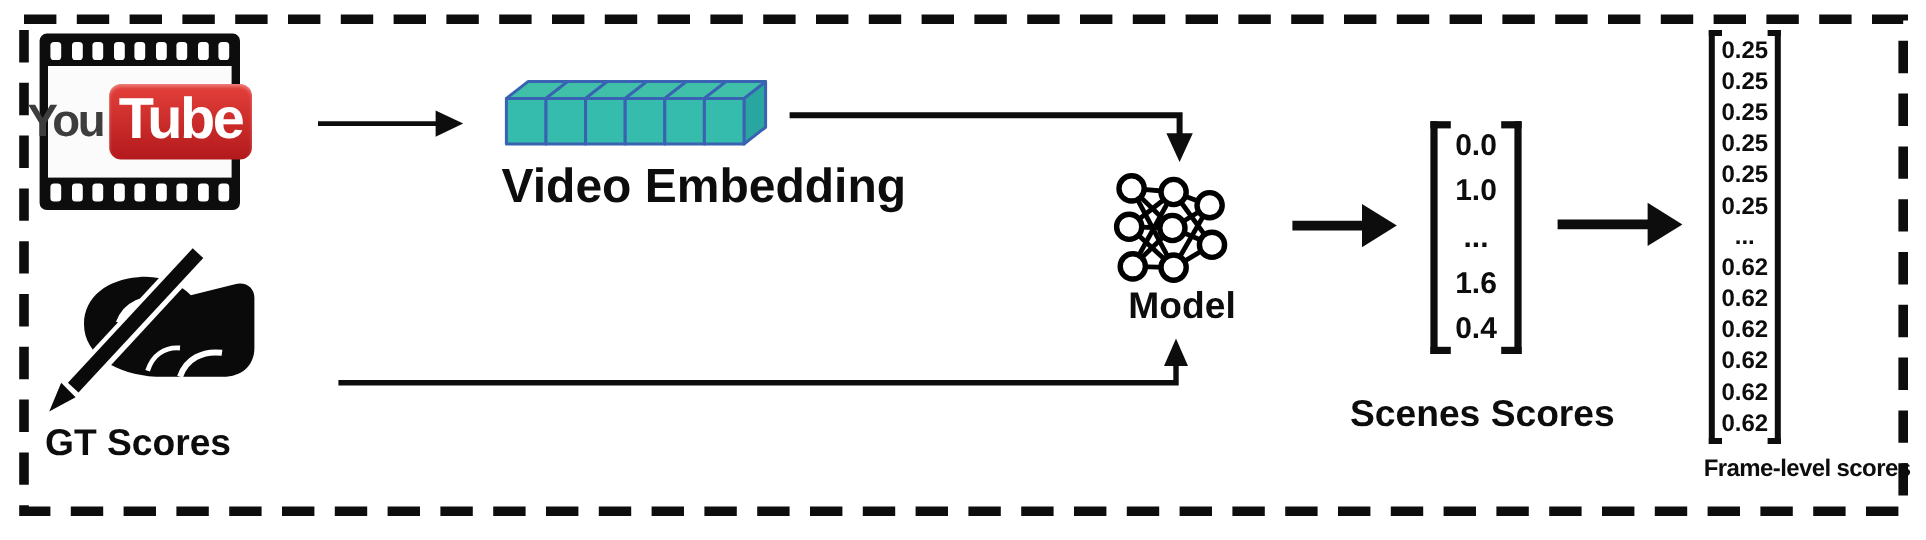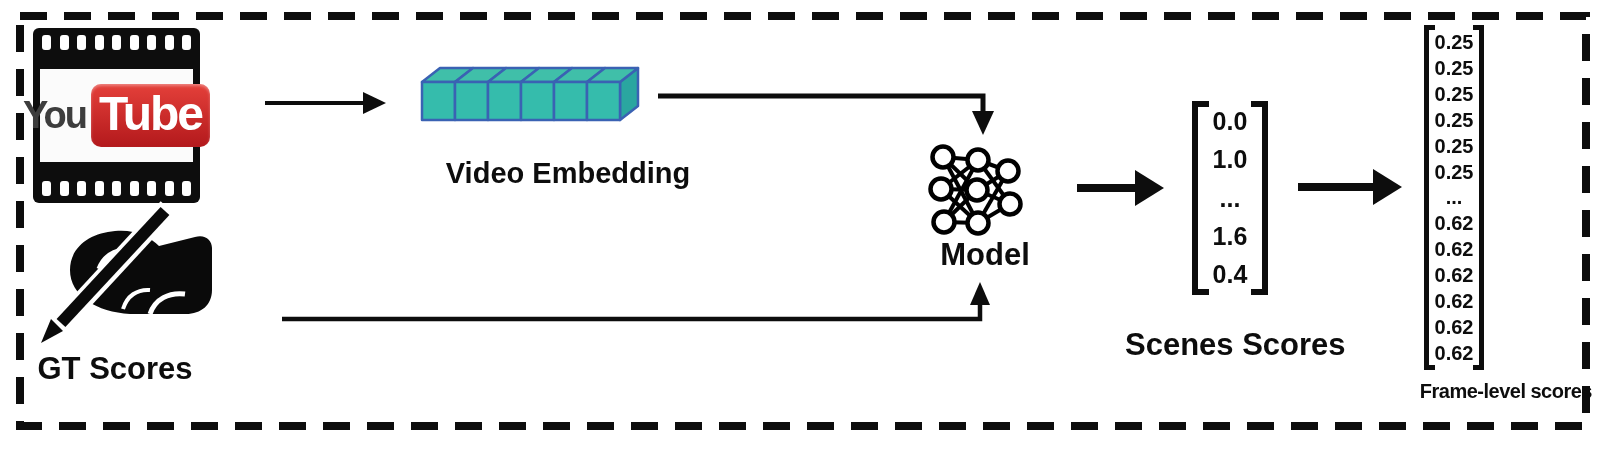--- a/index.html
+++ b/index.html
@@ -2,34 +2,34 @@
 <html><head>
 <meta charset="utf-8">
 <style>
   html,body{margin:0;padding:0;background:#ffffff;}
   .canvas{position:relative;width:1605px;height:450px;background:#ffffff;overflow:hidden;
           font-family:"Liberation Sans",sans-serif;color:#0d0d0d;}
   svg{display:block;}
   .overlay{position:absolute;left:0;top:0;}
 
   
-  .filmstrip{position:absolute;left:33px;top:28px;width:167px;height:175px;background:#0d0d0d;
+  .filmstrip{position:absolute;left:33px;top:28px;width:167px;height:147px;background:#0d0d0d;
              border-radius:6px;display:flex;flex-direction:column;justify-content:space-between;
              padding:7px 7px;box-sizing:border-box;}
   .holes{display:flex;justify-content:space-between;height:15px;padding:0 2px;}
   .hole{width:9px;height:15px;background:#ffffff;border-radius:3px;}
   .film-center{background:#fbfbfb;height:93px;display:flex;align-items:center;justify-content:center;gap:5px;}
   .yt-you{font-weight:700;font-size:38px;color:#3d3d3d;letter-spacing:-2px;}
   .yt-tube-box{background:linear-gradient(#e4403a,#b3191c);border-radius:10px;padding:2px 8px 6px;
                box-shadow:inset 0 2px 3px rgba(255,255,255,.35);}
   .yt-tube{font-weight:700;font-size:48px;color:#ffffff;letter-spacing:-2px;}
 
   
   .label{position:absolute;font-weight:700;text-align:center;color:#0d0d0d;white-space:nowrap;}
-  .lbl-embedding{left:418px;top:133px;width:300px;font-size:29px;margin-top:24px;}
+  .lbl-embedding{left:418px;top:133px;width:300px;font-size:40px;}
   .lbl-gt{left:25px;top:351px;width:180px;font-size:31px;}
   .lbl-model{left:910px;top:237px;width:150px;font-size:31px;}
   .lbl-scenes{left:1125px;top:327px;width:210px;font-size:31px;}
   .lbl-frame{left:1330px;top:380px;width:262px;font-size:20px;letter-spacing:-0.5px;text-align:right;}
 
   
   .vector{position:absolute;display:flex;box-sizing:border-box;}
   .bracket{box-sizing:border-box;}
   .vec-scenes{left:1192px;top:101px;width:76px;height:194px;}
   .vec-scenes .bracket{width:17px;border:6px solid #0d0d0d;}

